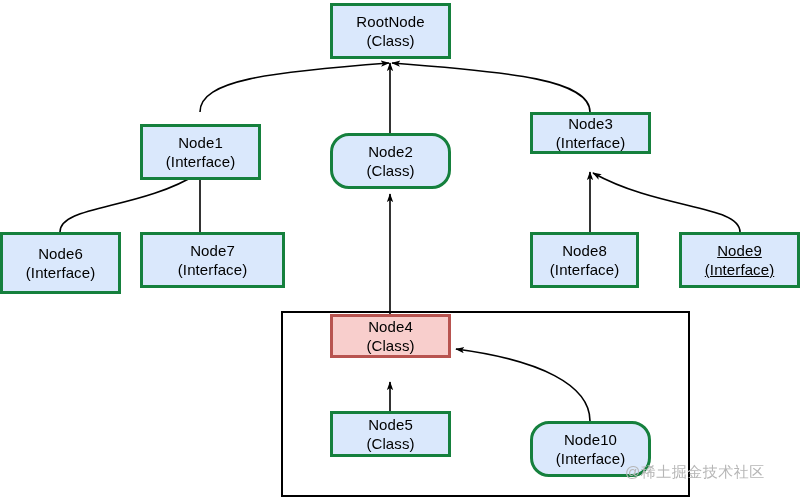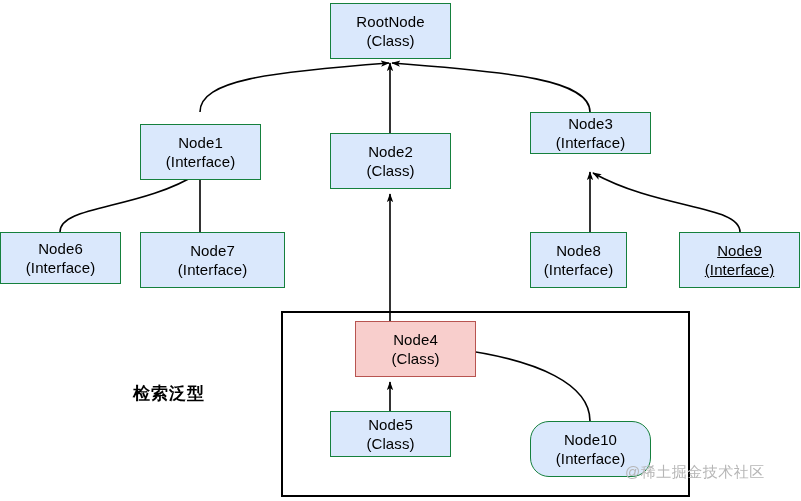--- a/index.html
+++ b/index.html
@@ -26,21 +26,21 @@
     height: 501px;
     pointer-events: none;
   }
   .node {
     position: absolute;
     box-sizing: border-box;
     display: flex;
     flex-direction: column;
     align-items: center;
     justify-content: center;
-    border: 1px solid #15803d;
+    border: 3px solid #15803d;
     background: #dae8fc;
     color: #000000;
     font-size: 15px;
     line-height: 19px;
     text-align: center;
     letter-spacing: 0.1px;
   }
   .node.highlight {
     background: #f8cecc;
     border-color: #b85450;
@@ -100,56 +100,55 @@
 
       <path d="M 390,321 L 390,194"></path>
 
       <path d="M 390,411 L 390,382"></path>
 
       <path d="M 590,421 C 590,385 540,360 456,349"></path>
     </g>
   </svg>
 
   <div class="group-box" style="left: 281px; top: 311px; width: 409px; height: 186px;"></div>
-  <div class="group-label" style="left: 133px; top: 382px;">检索泛型</div>
 
   <div id="node-layer">
       <div class="node" style="left: 330px; top: 3px; width: 121px; height: 56px;">
         <span class="nline">RootNode</span>
         <span class="nline">(Class)</span>
       </div>
       <div class="node" style="left: 140px; top: 112px; width: 121px; height: 56px; margin-top: 12px;">
         <span class="nline">Node1</span>
         <span class="nline">(Interface)</span>
       </div>
-      <div class="node" style="left: 330px; top: 133px; width: 121px; height: 56px;">
+      <div class="node" style="left: 330px; top: 133px; width: 121px; height: 56px; border-radius: 19px;">
         <span class="nline">Node2</span>
         <span class="nline">(Class)</span>
       </div>
       <div class="node" style="left: 530px; top: 112px; width: 121px; height: 42px;">
         <span class="nline">Node3</span>
         <span class="nline">(Interface)</span>
       </div>
-      <div class="node" style="left: 0px; top: 232px; width: 121px; height: 52px;">
+      <div class="node" style="left: 0px; top: 232px; width: 121px; height: 62px;">
         <span class="nline">Node6</span>
         <span class="nline">(Interface)</span>
       </div>
       <div class="node" style="left: 140px; top: 232px; width: 145px; height: 56px;">
         <span class="nline">Node7</span>
         <span class="nline">(Interface)</span>
       </div>
-      <div class="node" style="left: 530px; top: 232px; width: 97px; height: 56px;">
+      <div class="node" style="left: 530px; top: 232px; width: 109px; height: 56px;">
         <span class="nline">Node8</span>
         <span class="nline">(Interface)</span>
       </div>
       <div class="node" style="left: 679px; top: 232px; width: 121px; height: 56px; text-decoration: underline;">
         <span class="nline">Node9</span>
         <span class="nline">(Interface)</span>
       </div>
-      <div class="node highlight" style="left: 330px; top: 321px; width: 121px; height: 56px; margin-left: 25px;">
+      <div class="node highlight" style="left: 330px; top: 314px; width: 121px; height: 44px;">
         <span class="nline">Node4</span>
         <span class="nline">(Class)</span>
       </div>
       <div class="node" style="left: 330px; top: 411px; width: 121px; height: 46px;">
         <span class="nline">Node5</span>
         <span class="nline">(Class)</span>
       </div>
       <div class="node" style="left: 530px; top: 421px; width: 121px; height: 56px; border-radius: 19px;">
         <span class="nline">Node10</span>
         <span class="nline">(Interface)</span>

